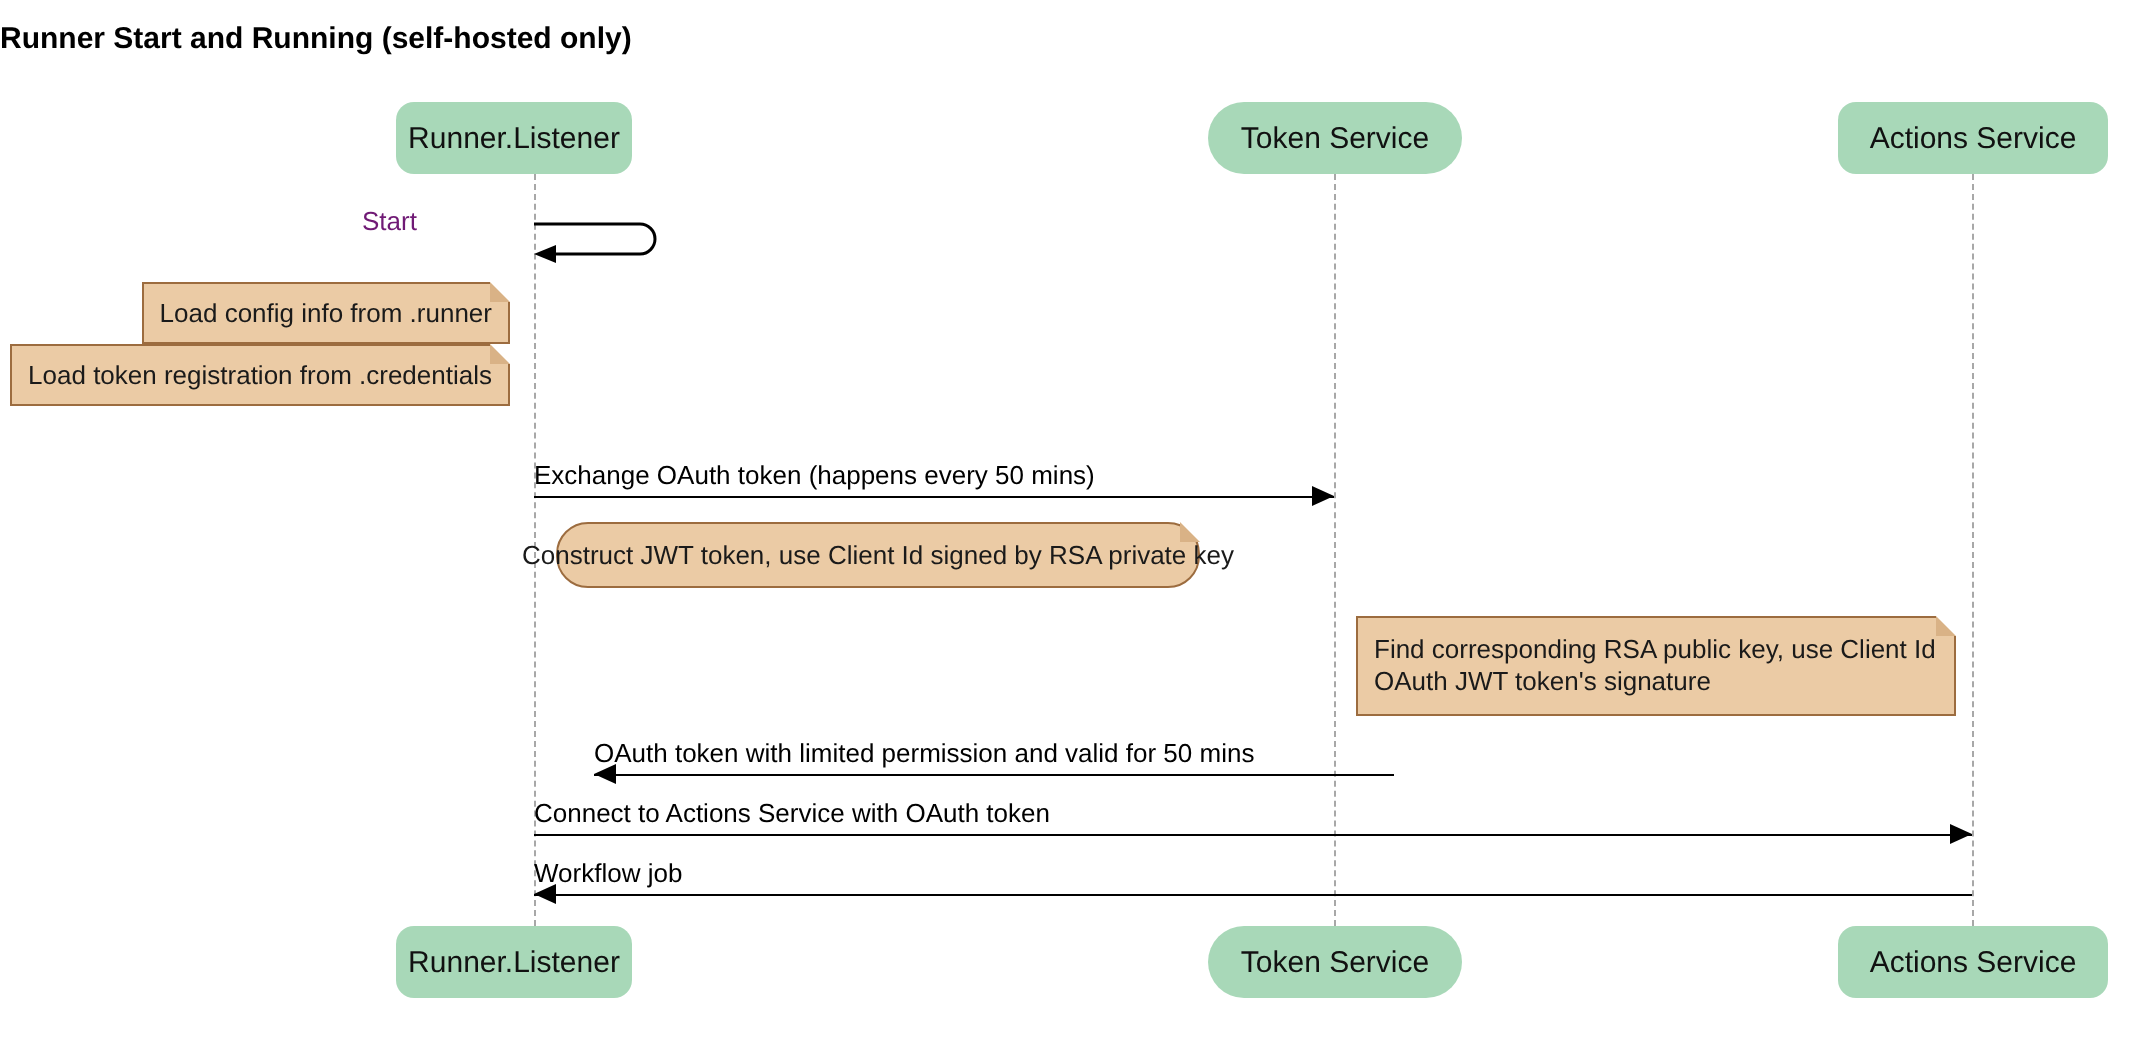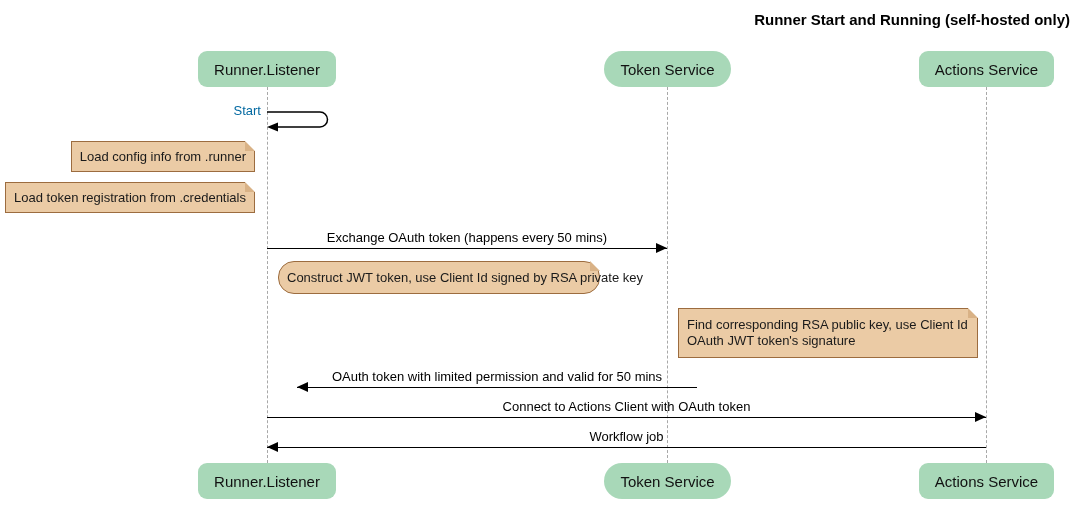--- a/index.html
+++ b/index.html
@@ -8,40 +8,40 @@
     width: 1070px;
     height: 525px;
     background: #ffffff;
     font-family: "Liberation Sans", sans-serif;
     color: #000;
     overflow: hidden;
   }
   .title {
     position: absolute;
     top: 11px; left: 0; width: 100%;
-    text-align: right;
+    text-align: left;
     font-size: 15px;
     font-weight: bold;
     color: #000;
   }
   .participant {
     position: absolute;
     height: 36px;
     background: var(--participant-fill, #a8d8b8);
     border-radius: 9px;
     display: flex;
     align-items: center;
     justify-content: center;
     font-size: 15px;
     color: #111;
     white-space: nowrap;
   }
   .participant.top { top: 51px; }
   .participant.bottom { top: 463px; }
-  .p-runner  { left: 198px; width: 138px; }
+  .p-runner  { left: 198px; width: 118px; }
   .p-token   { left: 604px; width: 127px; border-radius: 18px; }
   .p-actions { left: 919px; width: 135px; }
 
   .lifeline {
     position: absolute;
     top: 87px;
     height: 376px;
     width: 0;
     border-left: 1px dashed var(--lifeline, #a8a8a8);
   }
@@ -65,40 +65,40 @@
   }
   .note::before {
     content: "";
     position: absolute;
     top: -1px; right: -1px;
     width: 0; height: 0;
     border-style: solid;
     border-width: 0 10px 10px 0;
     border-color: #ffffff #ffffff var(--note-fold, #d9b286) var(--note-fold, #d9b286);
   }
-  .note.center { align-items: flex-start; }
+  .note.center { align-items: center; }
   .note-1 { right: 815px; top: 141px; height: 31px; }
-  .note-2 { right: 815px; top: 182px; height: 31px; }
+  .note-2 { right: 815px; top: 172px; height: 31px; }
   .note-3 { left: 278px; top: 261px; height: 33px; width: 322px; border-radius: 16px; }
   .note-4 { left: 678px; top: 308px; height: 50px; width: 300px; }
 
   .msg {
     position: absolute;
     height: 20px;
   }
   .msg .line {
     position: absolute;
     left: 0; right: 0; bottom: 0;
     height: 1.5px;
     background: var(--line, #000);
   }
   .msg .label {
     position: absolute;
     left: 0; right: 0; bottom: 4px;
-    text-align: center;
+    text-align: left;
     font-size: 13px;
     color: #000;
     white-space: nowrap;
   }
   .arrow-e, .arrow-w {
     position: absolute;
     bottom: -4px;
     width: 0; height: 0;
     border-top: 5px solid transparent;
     border-bottom: 5px solid transparent;
@@ -107,23 +107,23 @@
   .arrow-w { left: 0;  border-right: 11px solid var(--line, #000); }
 
   .msg-1 { left: 267px; width: 400px; top: 229px; }
   .msg-2 { left: 267px; width: 400px; top: 368px; margin-left: 30px; }
   .msg-3 { left: 267px; width: 719px; top: 398px; }
   .msg-4 { left: 267px; width: 719px; top: 428px; }
 
   .self-start-label {
     position: absolute;
     left: 181px; width: 80px; top: 103px;
-    text-align: right;
+    text-align: left;
     font-size: 13px;
-    color: #0369a1;
+    color: #701a75;
     white-space: nowrap;
   }
   .self-loop {
     position: absolute;
     left: 267px; top: 105px;
   }
 </style>
 </head>
 <body>
 
@@ -165,21 +165,21 @@
     <div class="arrow-e"></div>
   </div>
 
   <div class="msg msg-2">
     <div class="label">OAuth token with limited permission and valid for 50 mins</div>
     <div class="line"></div>
     <div class="arrow-w"></div>
   </div>
 
   <div class="msg msg-3">
-    <div class="label">Connect to Actions Client with OAuth token</div>
+    <div class="label">Connect to Actions Service with OAuth token</div>
     <div class="line"></div>
     <div class="arrow-e"></div>
   </div>
 
   <div class="msg msg-4">
     <div class="label">Workflow job</div>
     <div class="line"></div>
     <div class="arrow-w"></div>
   </div>
 

